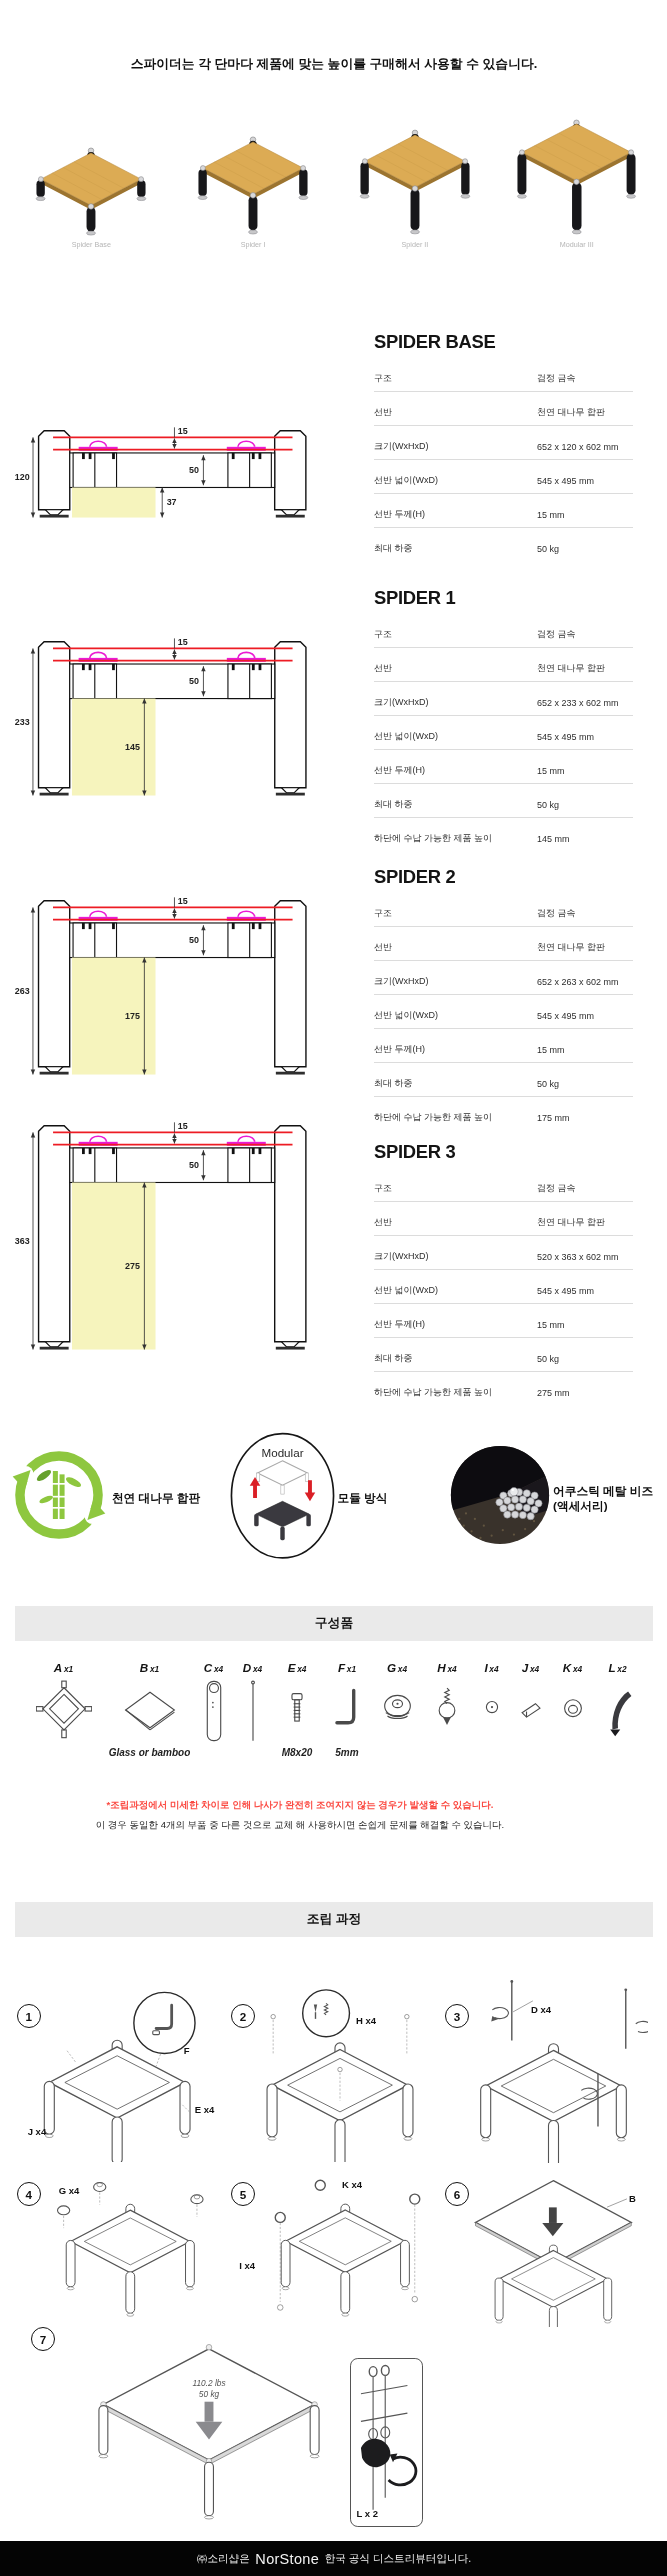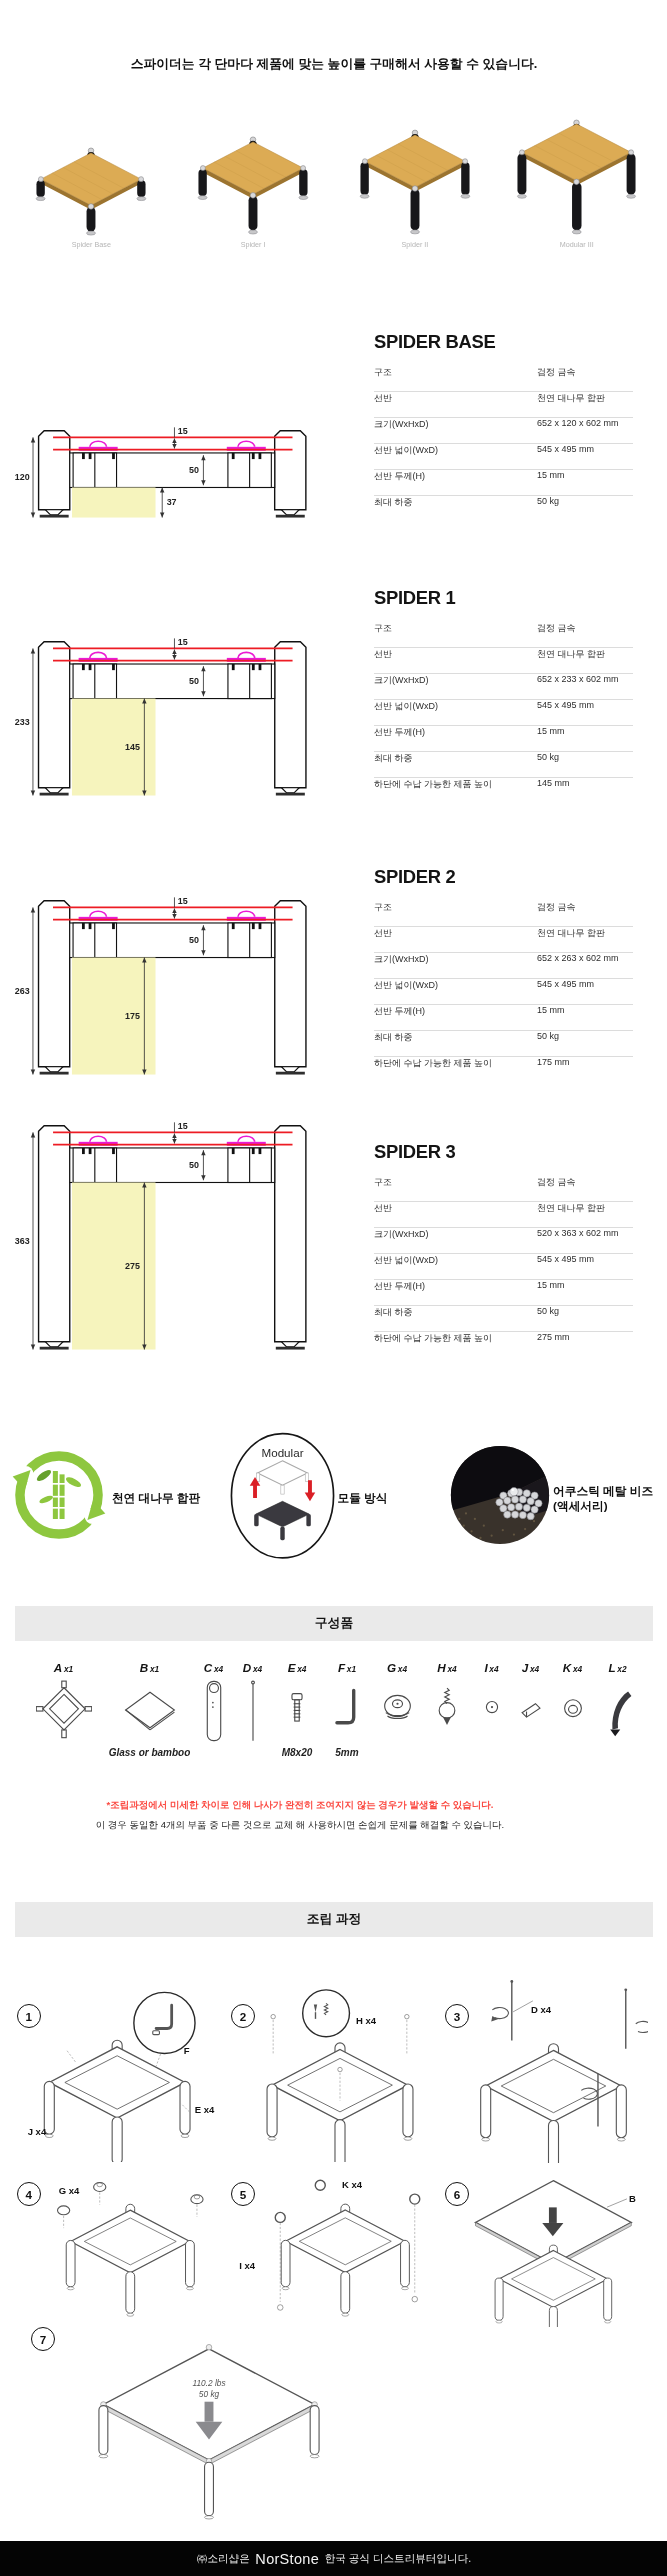--- a/index.html
+++ b/index.html
@@ -11,21 +11,21 @@
   .products{top:103px;left:0;width:668px;height:146px;display:flex;justify-content:center;align-items:flex-end;gap:7.8px;}
   .prod-card{width:154px;display:flex;flex-direction:column;align-items:center;}
   .prod-caption{margin-top:4.5px;font-size:7.2px;color:#b5b5b5;}
   
   .spec-section{left:0;width:668px;}
   .sec-base{top:331px;height:195px;} .sec-s1{top:587px;height:217px;}
   .sec-s2{top:866px;height:217px;} .sec-s3{top:1141px;height:217px;}
   .diagram{position:absolute;left:14px;bottom:2.2px;}
   .spec-col{position:absolute;left:374px;top:0;width:259px;}
   .sec-title{font-size:18.4px;font-weight:bold;color:#141414;letter-spacing:-0.3px;margin:0 0 13.4px 0;}
-  .spec-row{display:flex;align-items:flex-start;height:25px;border-bottom:0.6px solid #dcdcdc;font-size:9px;color:#2d2d2d;}
+  .spec-row{display:flex;align-items:center;height:25px;border-bottom:0.6px solid #dcdcdc;font-size:9px;color:#2d2d2d;margin-top:8px;}
   .spec-row:last-child{border-bottom:none;}
   .lab{width:163px;} .val{flex:1;}
   svg text{font-family:"Liberation Sans",sans-serif;}
   .dimtext{font-size:16px;font-weight:bold;fill:#222;}
   .leg{fill:#fff;stroke:#111;stroke-width:2.5;} .ln{fill:#fff;stroke:#111;stroke-width:2;}
   .foot{fill:#fff;stroke:#111;stroke-width:2;} .plate{fill:#2e2e2e;}
   .red{stroke:#ed1c24;stroke-width:3;} .dim{stroke:#333;stroke-width:1.5;} .ah{fill:#333;}
   .peg{fill:#111;} .mag{fill:#ea1bd3;} .magd{fill:#fff;stroke:#ea1bd3;stroke-width:3;}
   
   .features{top:1436px;left:0;width:668px;display:flex;justify-content:center;gap:5.6px;}
@@ -845,20 +845,36 @@
       <text x="235" y="112" text-anchor="middle" font-size="15" font-style="italic" fill="#555">50 kg</text>
       <rect x="227" y="120" width="16" height="36" fill="#8a8a8e"></rect>
         <polygon points="211,156 259,156 235,188" fill="#8a8a8e"></polygon>
       <rect x="37" y="127" width="16" height="88" rx="8" fill="#fff" stroke="#555" stroke-width="2"></rect>
       <rect x="417" y="127" width="16" height="88" rx="8" fill="#fff" stroke="#555" stroke-width="2"></rect>
       <rect x="227" y="229" width="16" height="96" rx="8" fill="#fff" stroke="#555" stroke-width="2"></rect>
       <ellipse cx="45" cy="218" rx="8" ry="3" fill="#fff" stroke="#555"></ellipse>
         <ellipse cx="425" cy="218" rx="8" ry="3" fill="#fff" stroke="#555"></ellipse>
         <ellipse cx="235" cy="328" rx="8" ry="3" fill="#fff" stroke="#555"></ellipse>
     </svg>
+    <div class="inset">
+      <svg width="68" height="164" viewBox="0 0 123 295">
+        <ellipse cx="40" cy="22" rx="7" ry="9" fill="none" stroke="#555" stroke-width="2.5"></ellipse>
+        <ellipse cx="62" cy="20" rx="7" ry="9" fill="none" stroke="#555" stroke-width="2.5"></ellipse>
+        <line x1="40" y1="31" x2="40" y2="272" stroke="#777" stroke-width="2.5"></line>
+        <line x1="62" y1="29" x2="62" y2="250" stroke="#777" stroke-width="2.5"></line>
+        <line x1="18" y1="62" x2="102" y2="47" stroke="#555" stroke-width="2"></line>
+        <line x1="18" y1="112" x2="102" y2="97" stroke="#555" stroke-width="2"></line>
+        <ellipse cx="40" cy="135" rx="8" ry="10" fill="none" stroke="#555" stroke-width="2"></ellipse>
+        <ellipse cx="62" cy="132" rx="8" ry="10" fill="none" stroke="#555" stroke-width="2"></ellipse>
+        <path d="M18,160 C28,140 52,138 66,155 C76,168 71,185 56,192 C42,200 26,192 20,178 Z" fill="#1c1c1e"></path>
+        <path d="M68,218 a28,25 0 1 0 8,-38" fill="none" stroke="#1c1c1e" stroke-width="5"></path>
+        <polygon points="70,172 84,170 76,186" fill="#1c1c1e"></polygon>
+      </svg>
+      <div class="steplab" style="left:5.6px;bottom:6.7px;top:auto">L x 2</div>
+    </div>
   </div>
 
   <div class="abs footer">
     <span class="foot-pre">㈜소리샵은</span>
     <span class="foot-brand">NorStone</span>
     <span class="foot-suf">한국 공식 디스트리뷰터입니다.</span>
   </div>
 
 </div>
 

